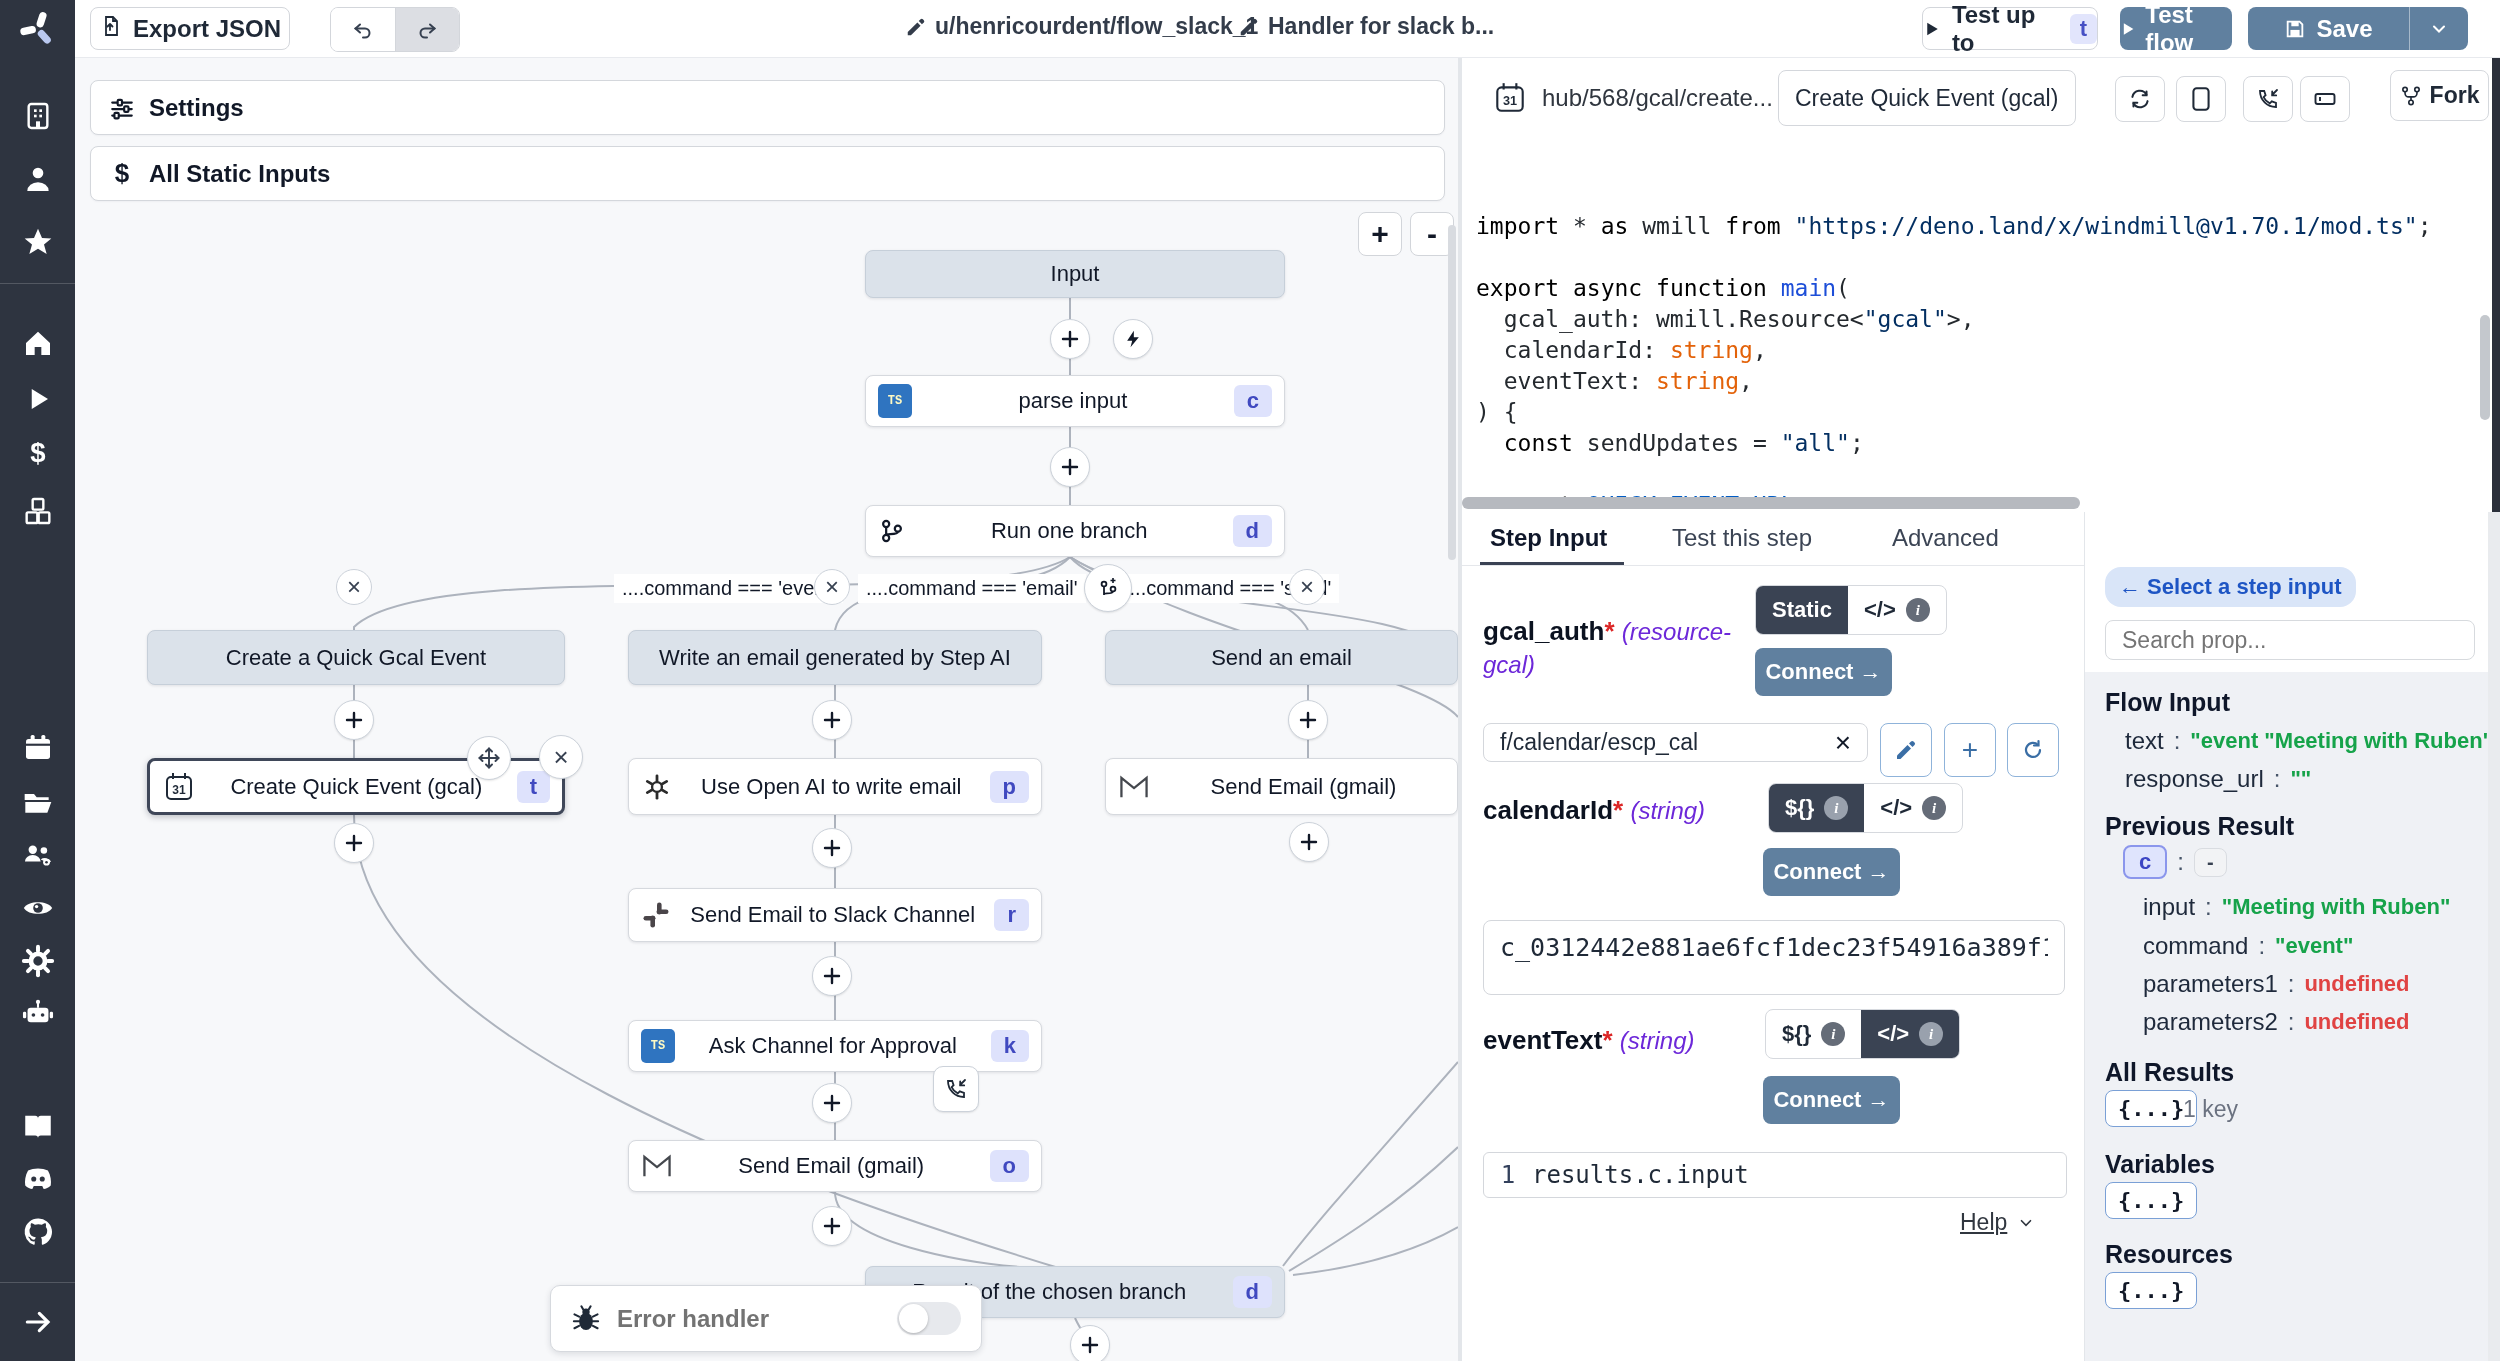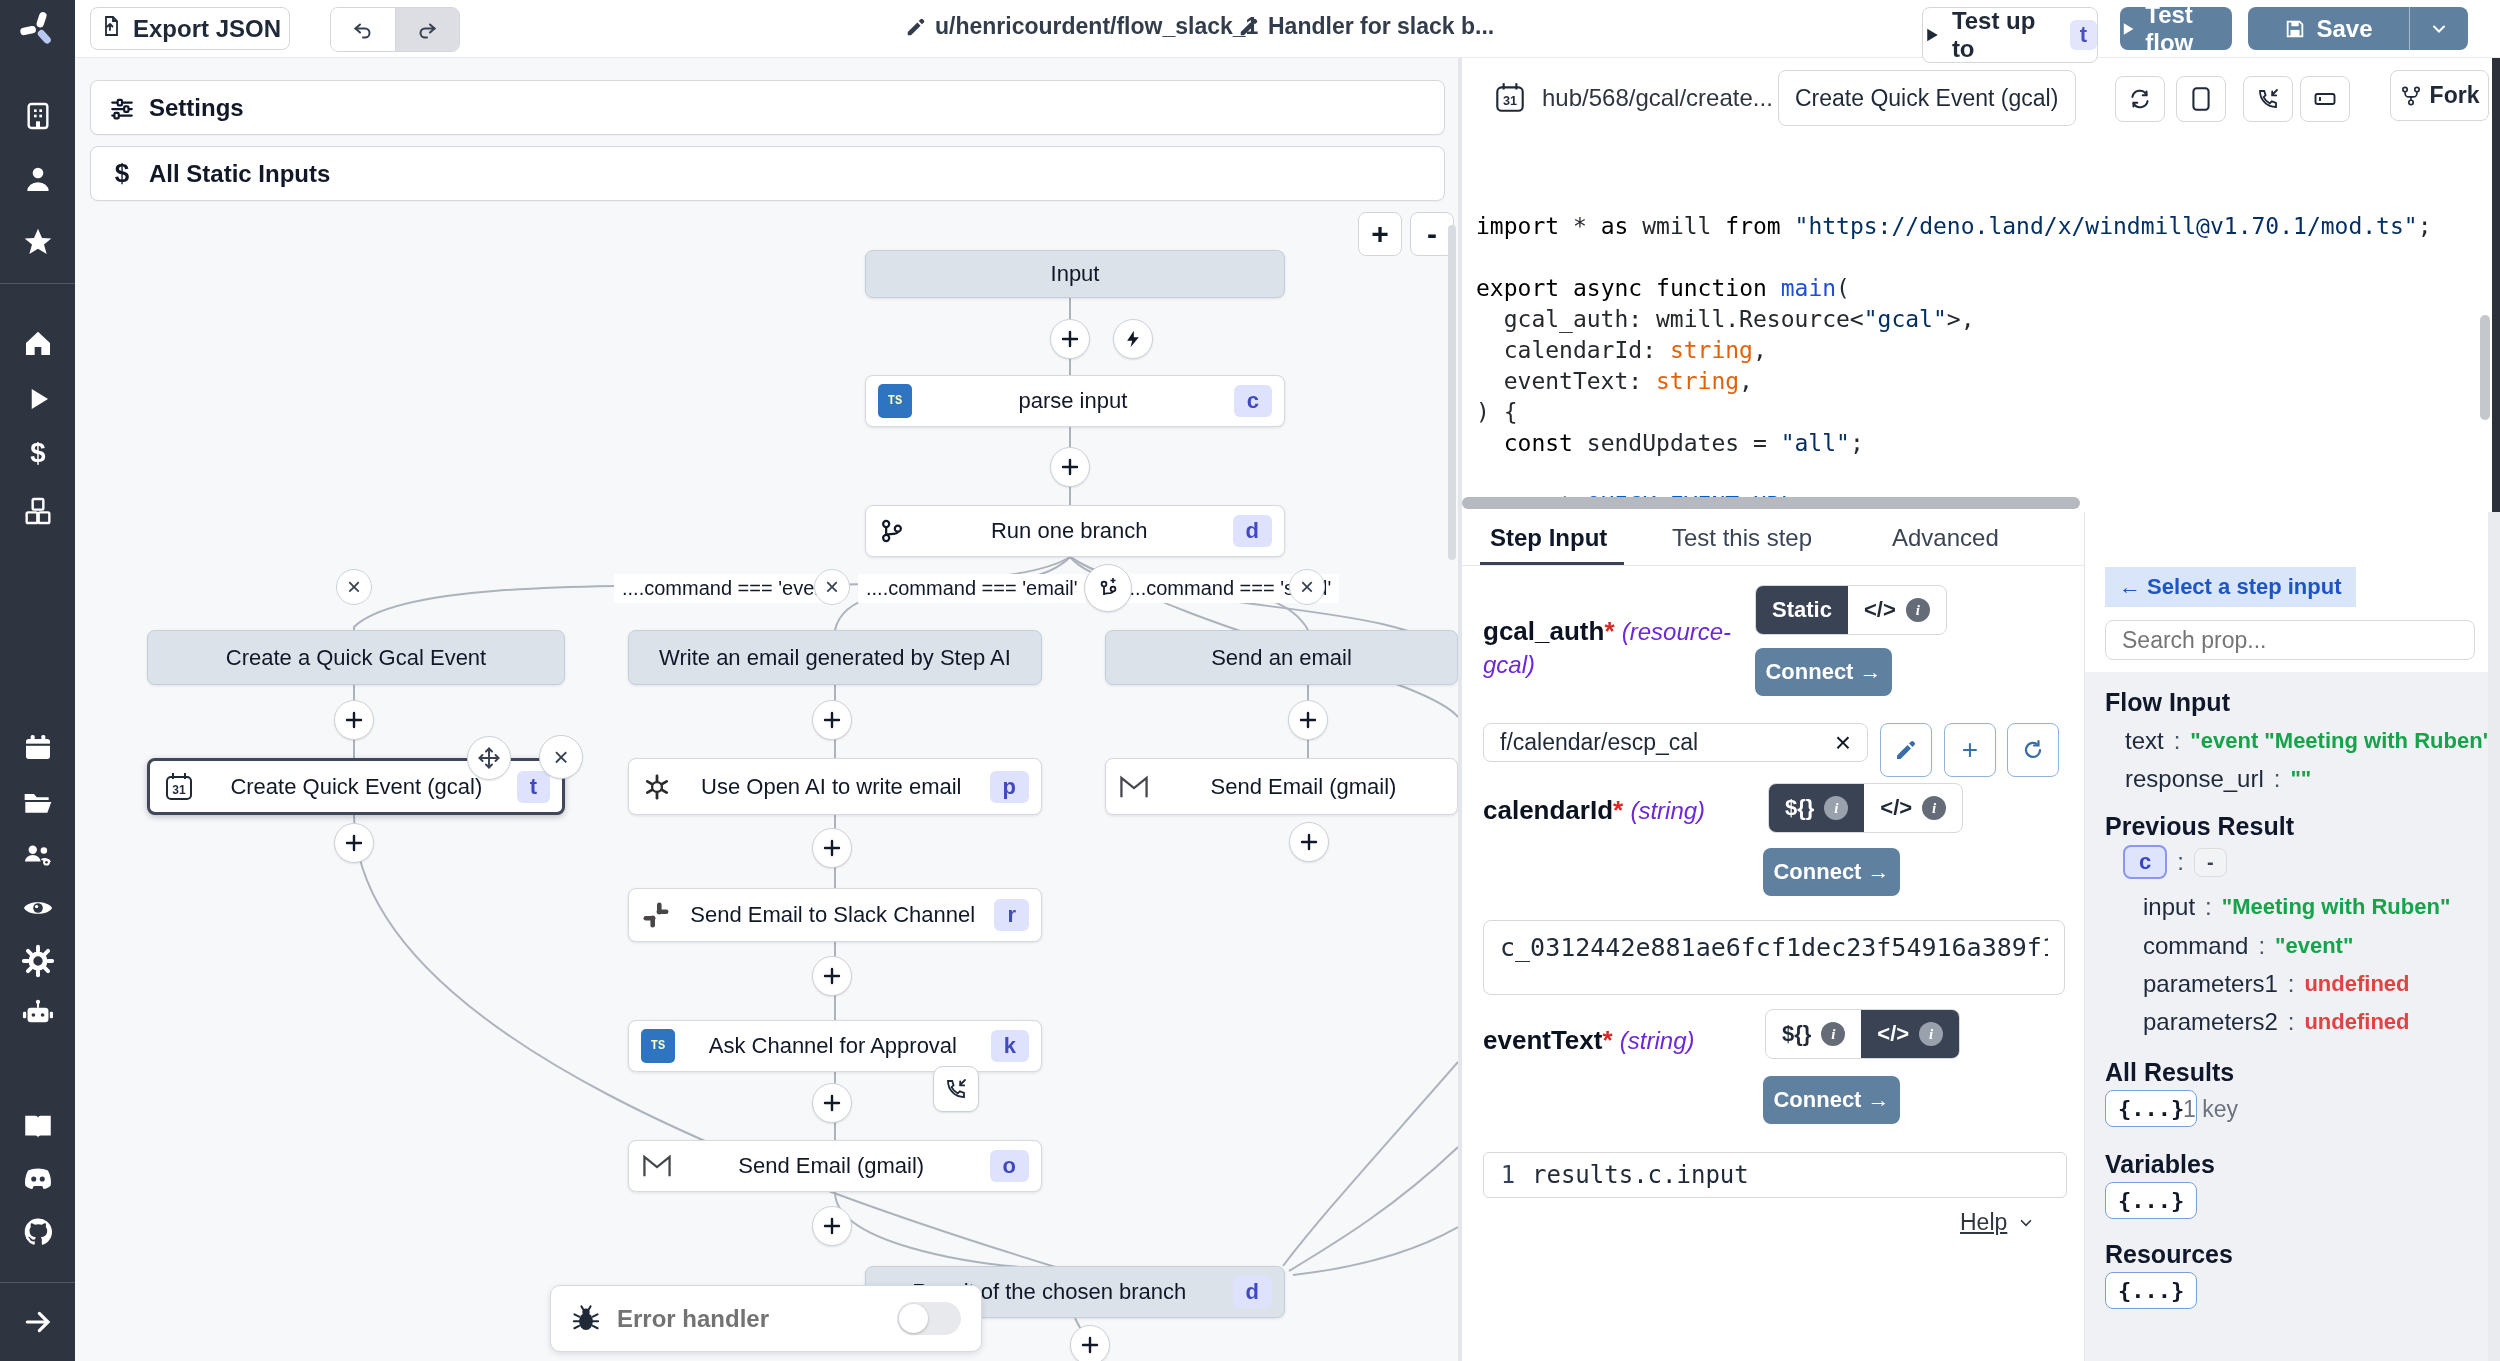--- a/index.html
+++ b/index.html
@@ -230,21 +230,21 @@
         </svg>
       <span>u/henricourdent/flow_slack_1</span>
     </div>
     <div class="crumb abs" style="left:1163px;top:13px;">
       <svg width="22" height="22" viewBox="0 0 24 24" fill="#333c4a">
           <path d="M3,17.5 L13.5,7 L17,10.5 L6.5,21 H3 Z"></path>
           <path d="M15,5.5 L18.5,9 L20.5,7 a1.8,1.8 0 0 0 0,-2.5 L19.5,3.5 a1.8,1.8 0 0 0 -2.5,0 Z"></path>
         </svg>
       <span>Handler for slack b...</span>
     </div>
-    <div class="btn abs" style="left:1847px;top:7px;width:176px;height:56px;gap:12px;justify-content:space-between;">
+    <div class="btn abs" style="left:1847px;top:7px;width:176px;height:43px;gap:12px;justify-content:space-between;">
       <svg width="18" height="18" viewBox="0 0 24 24" fill="#1f2937">
           <polygon points="6,3 21,12 6,21"></polygon>
         </svg>
       <span>Test up to</span>
       <span class="chip-t">t</span>
     </div>
     <div class="bluebtn abs" style="left:2045px;top:7px;width:112px;height:43px;">
       <svg width="18" height="18" viewBox="0 0 24 24" fill="#fff">
           <polygon points="6,3 21,12 6,21"></polygon>
         </svg>
@@ -681,21 +681,21 @@
       <span style="text-decoration:underline;">Help</span>
       <svg width="18" height="18" viewBox="0 0 24 24" fill="none" stroke="#30363f" stroke-width="2.2" stroke-linecap="round">
           <polyline points="6,9 12,15 18,9"></polyline>
         </svg>
     </div>
 
     <div class="abs" style="left:622px;top:455px;width:1px;height:849px;background:#e3e6ea;"></div>
   </section>
 
   <div class="abs" style="left:2085px;top:508px;width:403px;height:853px;background:#fff;z-index:22;">
-    <div class="abs" style="left:20px;top:59px;background:#d9e5f8;color:#1e55c4;border-radius:0;padding:7px 14px;font-size:22px;font-weight:600;display:inline-flex;">
+    <div class="abs" style="left:20px;top:59px;background:#d9e5f8;color:#1e55c4;border-radius:16px;padding:7px 14px;font-size:22px;font-weight:600;display:inline-flex;">
       <span>← Select a step input</span>
     </div>
     <div class="abs" style="left:20px;top:112px;width:370px;height:40px;border:1px solid #d7dade;border-radius:8px;background:#fff;display:flex;align-items:center;padding:0 14px;box-sizing:border-box;">
       <input style="border: none; outline: none; font-size: 23px; width: 100%; font-family: &quot;Liberation Sans&quot;, sans-serif; color: rgb(31, 41, 55);" placeholder="Search prop...">
     </div>
 
     <div class="abs" style="left:0;top:164px;width:403px;height:689px;background:#eff1f5;">
       <div class="phead" style="left:20px;top:16px;">Flow Input</div>
       <div class="prow" style="left:40px;top:55px;">
         <span>text</span>

